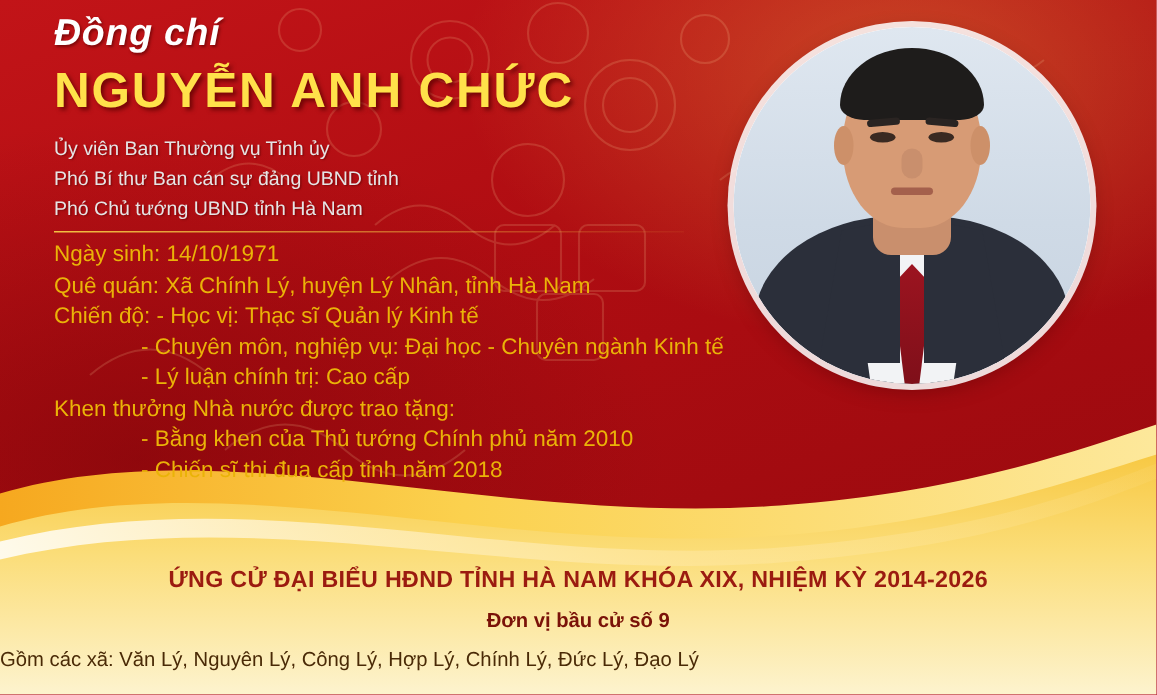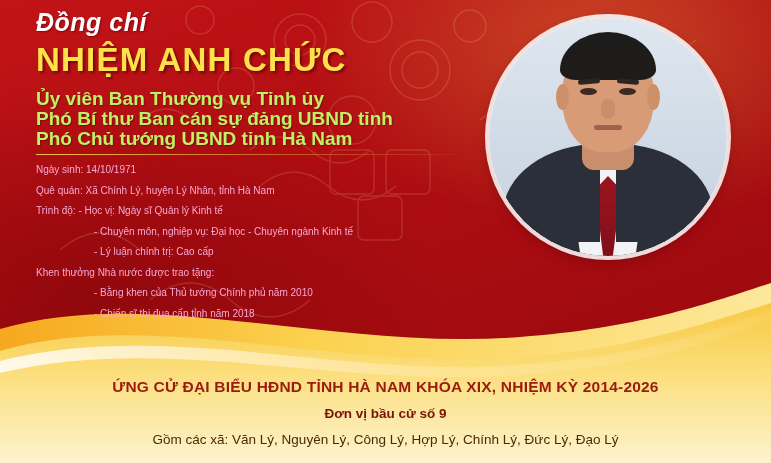--- a/index.html
+++ b/index.html
@@ -46,36 +46,36 @@
     color: #ffe14a;
     font-size: 33px;
     font-weight: bold;
     letter-spacing: 1.2px;
     text-shadow: 2px 2px 3px rgba(90,0,0,0.75);
   }
   .titles {
     margin-top: 10px;
   }
   .titles div {
-    color: #bef264;
-    font-size: 19px;
-    font-weight: bold;
+    color: #e5e5e5;
+    font-size: 13px;
+    font-weight: normal;
     line-height: 20px;
     text-shadow: 1px 1px 1px rgba(80,0,0,0.45);
   }
   .divider {
     position: absolute; left: 36px; top: 154px; width: 420px; height: 1px;
     background: linear-gradient(90deg, rgba(255,225,74,0.85), rgba(255,225,74,0.05));
   }
   .details {
     position: absolute; left: 36px; top: 160px; width: 470px;
   }
   .details .ln {
-    color: #f9a8d4;
-    font-size: 10px;
+    color: #eab308;
+    font-size: 15px;
     line-height: 20.5px;
     white-space: nowrap;
   }
   .details .ln.ind {
     padding-left: 58px;
   }
   
   .portrait-wrap {
     position: absolute; left: 489px; top: 18px;
     width: 238px; height: 238px;
@@ -157,21 +157,21 @@
   
   .b1 {
     position: absolute; left: 0; top: 378px; width: 771px; text-align: center;
     color: #9b1b10; font-size: 15.5px; font-weight: bold; letter-spacing: 0.2px;
   }
   .b2 {
     position: absolute; left: 0; top: 406px; width: 771px; text-align: center;
     color: #7a1208; font-size: 13.5px; font-weight: bold;
   }
   .b3 {
-    position: absolute; left: 0; top: 432px; width: 771px; text-align: center;
+    position: absolute; left: 0; top: 432px; width: 771px; text-align: left;
     color: #4a2a06; font-size: 13.5px;
   }
 </style>
 </head>
 <body>
 
 <div id="card">
 
   <div class="top-bg"></div>
 
@@ -220,34 +220,34 @@
         <stop offset="100%" stop-color="#ffe9a8" stop-opacity="0.1"></stop>
       </linearGradient>
     </defs>
     <path d="M0 104 C 150 60, 330 126, 520 112 C 640 103, 710 78, 771 58 L771 230 L0 230 Z" fill="url(#g2)"></path>
     <path d="M0 96 C 150 52, 330 118, 520 104 C 640 95, 710 70, 771 50 L771 70 C 700 92, 630 116, 520 124 C 330 138, 150 74, 0 118 Z" fill="url(#g1)"></path>
     <path d="M0 128 C 170 86, 340 146, 520 132 C 650 122, 720 96, 771 76 L771 86 C 716 108, 650 132, 520 142 C 340 156, 170 100, 0 140 Z" fill="url(#g3)"></path>
   </svg>
 
   <div class="headline">
     <div class="dongchi">Đồng chí</div>
-    <div class="fullname">NHIỆM ANH CHỨC</div>
+    <div class="fullname">NGUYỄN ANH CHỨC</div>
     <div class="titles">
       <div>Ủy viên Ban Thường vụ Tỉnh ủy</div>
       <div>Phó Bí thư Ban cán sự đảng UBND tỉnh</div>
       <div>Phó Chủ tướng UBND tỉnh Hà Nam</div>
     </div>
   </div>
 
   <div class="divider"></div>
 
   <div class="details">
     <div class="ln">Ngày sinh: 14/10/1971</div>
     <div class="ln">Quê quán:  Xã Chính Lý, huyện Lý Nhân, tỉnh Hà Nam</div>
-    <div class="ln">Trình độ: - Học vị: Ngày sĩ Quản lý Kinh tế</div>
+    <div class="ln">Chiến độ: - Học vị: Thạc sĩ Quản lý Kinh tế</div>
     <div class="ln ind">- Chuyên môn, nghiệp vụ: Đại học - Chuyên ngành Kinh tế</div>
     <div class="ln ind">- Lý luận chính trị: Cao cấp</div>
     <div class="ln">Khen thưởng Nhà nước được trao tặng:</div>
     <div class="ln ind">- Bằng khen của Thủ tướng Chính phủ năm 2010</div>
     <div class="ln ind">- Chiến sĩ thi đua cấp tỉnh năm 2018</div>
   </div>
 
   <div class="portrait-wrap">
     <div class="portrait" aria-label="Chân dung ứng cử viên">
       <div class="p-suit"></div>

